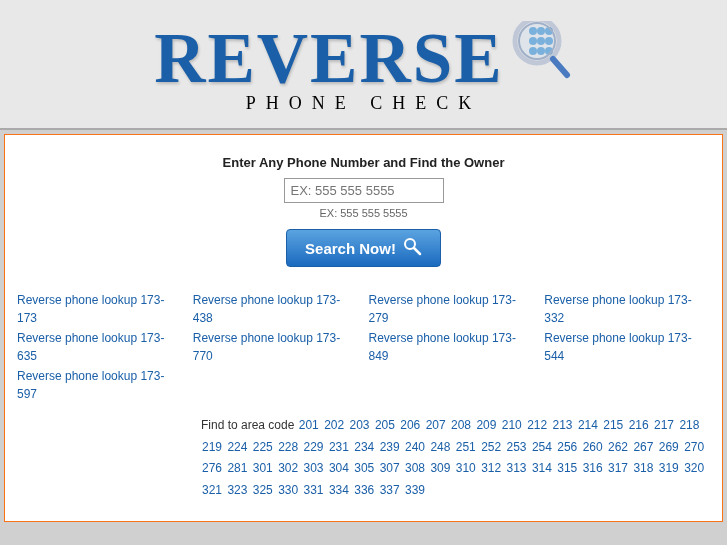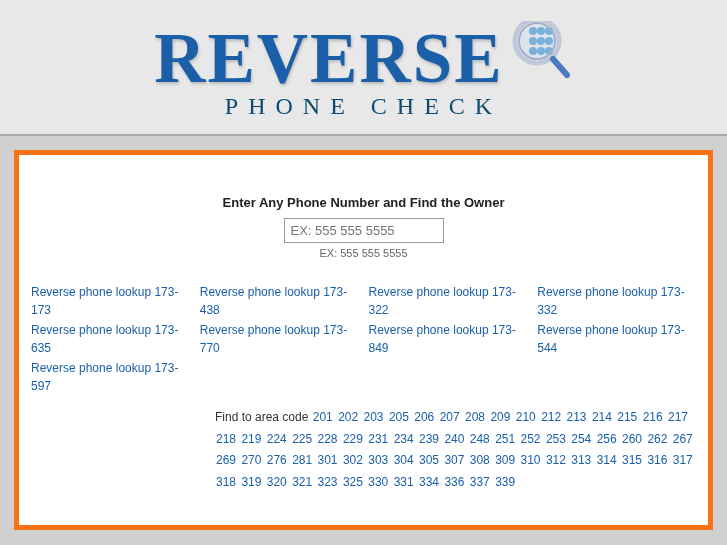--- a/index.html
+++ b/index.html
@@ -31,31 +31,31 @@
     }
     .logo-magnifier {
       display: inline-block;
       vertical-align: middle;
       margin-left: 2px;
       margin-bottom: 8px;
     }
     .logo-subtitle {
       letter-spacing: 10px;
       font-family: Georgia, serif;
-      font-size: 24px;
-      color: #0c4a6e;
+      font-size: 18px;
+      color: #000000;
       text-transform: uppercase;
       text-align: center;
       margin-top: -6px;
     }
     #main {
       background: #fff;
-      border: 5px solid #f97316;
-      margin: 14px;
-      padding: 32px 10px 20px 10px;
+      border: 1px solid #f97316;
+      margin: 4px;
+      padding: 12px 10px 20px 10px;
       min-height: 380px;
     }
     #search-section {
       text-align: center;
       margin-bottom: 24px;
       padding-top: 8px;
     }
     #search-label {
       font-size: 13px;
       font-weight: bold;
@@ -149,34 +149,43 @@
     </span>
     <div class="logo-subtitle">PHONE CHECK</div>
   </div>
 </div>
 
 <div id="main">
   <div id="search-section">
     <span id="search-label">Enter Any Phone Number and Find the Owner</span>
     <input type="text" id="phone-input" value="" placeholder="EX: 555 555 5555" style="">
     <div id="example-text">EX: 555 555 5555</div>
+    <button id="search-btn">
+      <span>Search Now!</span>
+      <span class="btn-icon">
+        <svg width="20" height="20" viewBox="0 0 20 20">
+          <circle cx="8" cy="8" r="5" fill="none" stroke="white" stroke-width="2"></circle>
+          <line x1="12" y1="12" x2="18" y2="18" stroke="white" stroke-width="2.5" stroke-linecap="round"></line>
+        </svg>
+      </span>
+    </button>
   </div>
 
   <div id="links-section">
     <div class="link-col" id="col1-container">
         <a href="#" class="phone-link">Reverse phone lookup 173-173</a>
         <a href="#" class="phone-link">Reverse phone lookup 173-635</a>
         <a href="#" class="phone-link">Reverse phone lookup 173-597</a>
       </div>
     <div class="link-col" id="col2-container">
         <a href="#" class="phone-link">Reverse phone lookup 173-438</a>
         <a href="#" class="phone-link">Reverse phone lookup 173-770</a>
       </div>
     <div class="link-col" id="col3-container">
-        <a href="#" class="phone-link">Reverse phone lookup 173-322</a>
+        <a href="#" class="phone-link">Reverse phone lookup 173-279</a>
         <a href="#" class="phone-link">Reverse phone lookup 173-849</a>
       </div>
     <div class="link-col" id="col4-container">
         <a href="#" class="phone-link">Reverse phone lookup 173-332</a>
         <a href="#" class="phone-link">Reverse phone lookup 173-544</a>
       </div>
   </div>
 
   <div id="back-section">
     <span id="back-label">Find to area code</span>

